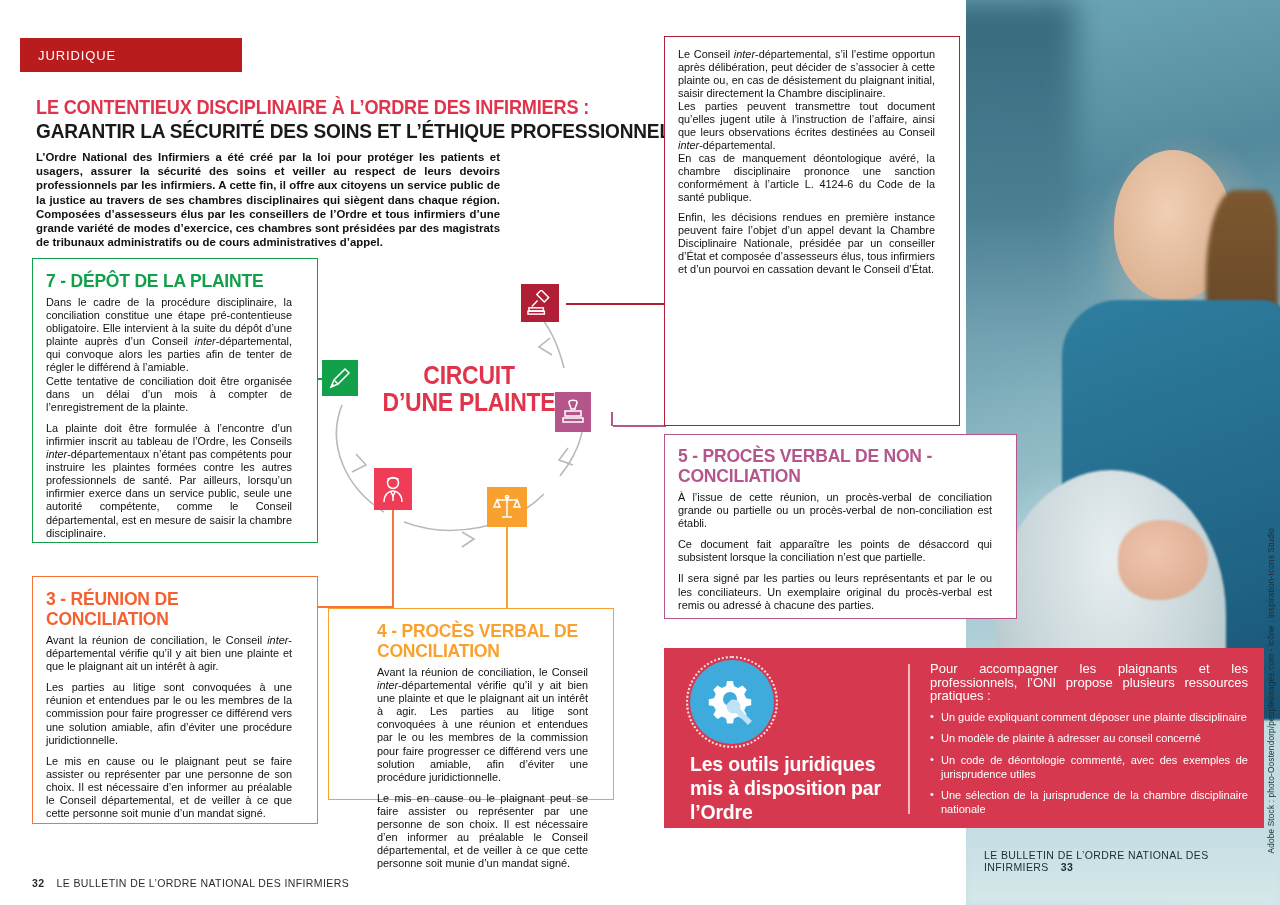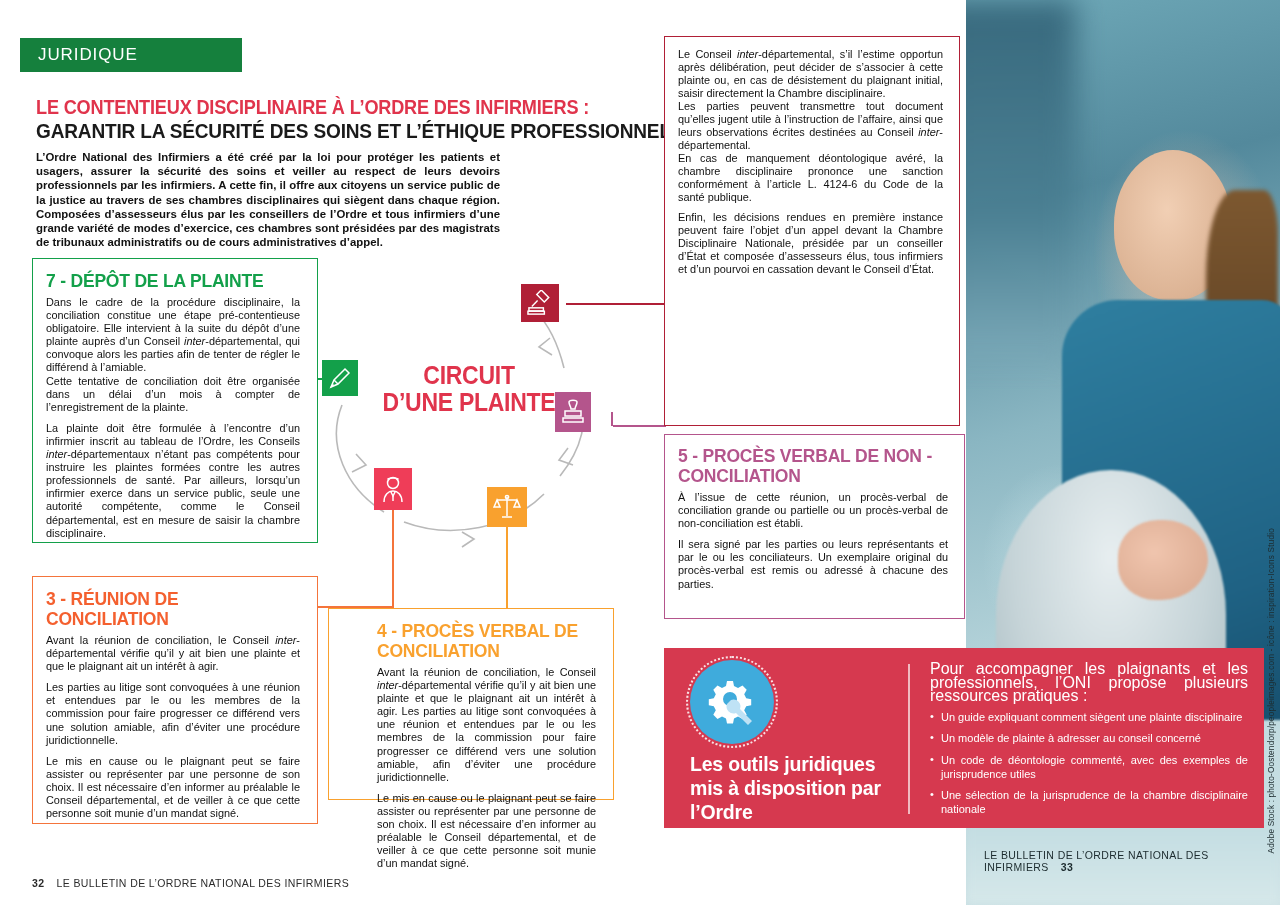--- a/index.html
+++ b/index.html
@@ -8,22 +8,22 @@
     background:#ffffff;
     font-family:"Liberation Sans", sans-serif;
     overflow:hidden;
     position:relative;
   }
   .page{position:absolute;inset:0;}
 
   
   .rubric{
     position:absolute;left:20px;top:38px;width:222px;height:34px;
-    background:#15803d;color:#fff;
-    font-size:17px;letter-spacing:.9px;
+    background:#b91c1c;color:#fff;
+    font-size:13px;letter-spacing:.9px;
     display:flex;align-items:center;padding-left:18px;
     box-sizing:border-box;
   }
   .headline{position:absolute;left:36px;top:96px;width:620px;}
   .headline .l1{
     color:#e0344c;font-size:19.5px;font-weight:bold;
     letter-spacing:-.2px;line-height:23px;
     transform:scaleX(.93);transform-origin:left center;white-space:nowrap;
   }
   .headline .l2{
@@ -33,34 +33,34 @@
   }
   .chapo{
     position:absolute;left:36px;top:150px;width:464px;
     font-size:11.4px;font-weight:bold;line-height:14.2px;
     color:#111;text-align:justify;
   }
 
   
   .box{position:absolute;box-sizing:border-box;background:#fff;}
   .box h3{margin:0 0 5px 0;font-size:17.5px;line-height:20px;font-weight:bold;letter-spacing:-.2px;}
-  .box p{margin:0 4px 8px 0;font-size:10.9px;line-height:13.1px;color:#111;text-align:justify;}
+  .box p{margin:0 12px 8px 0;font-size:10.9px;line-height:13.1px;color:#111;text-align:justify;}
   .box p:last-child{margin-bottom:0;}
   .box .inner{padding:12px 13px 11px 13px;}
   em{font-style:italic;}
 
   #box1{left:32px;top:258px;width:286px;height:285px;border:1.6px solid #13a04a;}
   #box1 h3{color:#13a04a;}
   #box3{left:32px;top:576px;width:286px;height:248px;border:1.6px solid #f4743b;}
   #box3 h3{color:#f4602f;}
   #box4{left:328px;top:608px;width:286px;height:192px;border:1.6px solid #f9a12e;padding-left:35px;}
   #box4 h3{color:#f9a12e;}
   #box6{left:664px;top:36px;width:296px;height:390px;border:1.6px solid #b01f36;}
   #box6 h3{color:#c0203c;}
-  #box5{left:664px;top:434px;width:301px;height:185px;border:1.6px solid #b4558c;}
+  #box5{left:664px;top:434px;width:353px;height:185px;border:1.6px solid #b4558c;}
   #box5 h3{color:#b4558c;}
 
   #box6 .inner{padding:11px 12px 10px 13px;}
   #box6 p{margin-bottom:7px;line-height:13px;}
   #box5 .inner{padding:11px 12px 10px 13px;}
 
   
   .circuit{position:absolute;left:312px;top:270px;width:310px;height:290px;}
   .circuit svg{position:absolute;left:0;top:0;}
   .circuit .ctitle{
@@ -120,21 +120,21 @@
   .tools .left{position:absolute;left:0;top:0;width:230px;height:100%;}
   .gear-badge{position:absolute;left:26px;top:12px;width:84px;height:84px;border-radius:50%;
     background:#3fabdc;display:flex;align-items:center;justify-content:center;}
   .gear-badge::before{content:"";position:absolute;inset:-4px;border-radius:50%;
     border:2px dotted rgba(255,255,255,.85);}
   .tools .ttitle{position:absolute;left:26px;top:104px;width:210px;
     color:#fff;font-weight:bold;font-size:20.5px;line-height:24px;letter-spacing:-.2px;
     transform:scaleX(.95);transform-origin:left top;}
   .tools .divider{position:absolute;left:244px;top:16px;width:1.6px;height:150px;background:rgba(255,255,255,.65);}
   .tools .right{position:absolute;left:266px;top:14px;width:318px;color:#fff;}
-  .tools .lead{font-size:16px;line-height:13.6px;margin:0 0 8px 0;text-align:justify;}
+  .tools .lead{font-size:13px;line-height:13.6px;margin:0 0 8px 0;text-align:justify;}
   .tools ul{margin:0;padding:0;list-style:none;}
   .tools li{font-size:11px;line-height:13.6px;margin-bottom:8px;padding-left:11px;position:relative;text-align:justify;}
   .tools li::before{content:"•";position:absolute;left:0;top:-1px;}
 
   
   .footer-left{position:absolute;left:32px;bottom:16px;font-size:10.5px;color:#2b2b2b;letter-spacing:.4px;}
   .footer-left .pnum{font-weight:bold;margin-right:12px;}
   .footer-right{position:absolute;left:984px;bottom:32px;font-size:10.5px;color:#1c2b2e;letter-spacing:.4px;}
   .footer-right .pnum{font-weight:bold;margin-left:12px;}
 </style>
@@ -263,20 +263,21 @@
       <h3>4 - PROCÈS VERBAL DE CONCILIATION</h3>
       <p>Avant la réunion de conciliation, le Conseil <em>inter</em>-départemental vérifie qu’il y ait bien une plainte et que le plaignant ait un intérêt à agir. Les parties au litige sont convoquées à une réunion et entendues par le ou les membres de la commission pour faire progresser ce différend vers une solution amiable, afin d’éviter une procédure juridictionnelle.</p>
       <p>Le mis en cause ou le plaignant peut se faire assister ou représenter par une personne de son choix. Il est nécessaire d’en informer au préalable le Conseil départemental, et de veiller à ce que cette personne soit munie d’un mandat signé.</p>
     </div>
   </div>
 
   <div class="box" id="box5">
     <div class="inner">
       <h3>5 - PROCÈS VERBAL DE NON -CONCILIATION</h3>
       <p>À l’issue de cette réunion, un procès-verbal de conciliation grande ou partielle ou un procès-verbal de non-conciliation est établi.</p>
+      <p>Ce document fait apparaître les points de désaccord qui subsistent lorsque la conciliation n’est que partielle.</p>
       <p>Il sera signé par les parties ou leurs représentants et par le ou les conciliateurs. Un exemplaire original du procès-verbal est remis ou adressé à chacune des parties.</p>
     </div>
   </div>
 
   <div class="box" id="box6">
     <div class="inner">
       <p>Le Conseil <em>inter</em>-départemental, s’il l’estime opportun après délibération, peut décider de s’associer à cette plainte ou, en cas de désistement du plaignant initial, saisir directement la Chambre disciplinaire.<br>Les parties peuvent transmettre tout document qu’elles jugent utile à l’instruction de l’affaire, ainsi que leurs observations écrites destinées au Conseil <em>inter</em>-départemental.<br>En cas de manquement déontologique avéré, la chambre disciplinaire prononce une sanction conformément à l’article L. 4124-6 du Code de la santé publique.</p>
       <p>Enfin, les décisions rendues en première instance peuvent faire l’objet d’un appel devant la Chambre Disciplinaire Nationale, présidée par un conseiller d’État et composée d’assesseurs élus, tous infirmiers et d’un pourvoi en cassation devant le Conseil d’État.</p>
     </div>
   </div>
@@ -293,21 +294,21 @@
             <path d="M26 25 a7 7 0 0 1 9 9 l12 12 -4 4 -12-12 a7 7 0 0 1 -9 -9 z"></path>
           </g>
         </svg>
       </div>
       <div class="ttitle">Les outils juridiques mis à disposition par l’Ordre</div>
     </div>
     <div class="divider"></div>
     <div class="right">
       <p class="lead">Pour accompagner les plaignants et les professionnels, l’ONI propose plusieurs ressources pratiques :</p>
       <ul>
-        <li>Un guide expliquant comment siègent une plainte disciplinaire</li>
+        <li>Un guide expliquant comment déposer une plainte disciplinaire</li>
         <li>Un modèle de plainte à adresser au conseil concerné</li>
         <li>Un code de déontologie commenté, avec des exemples de jurisprudence utiles</li>
         <li>Une sélection de la jurisprudence de la chambre disciplinaire nationale</li>
       </ul>
     </div>
   </div>
 
   <div class="footer-left">
     <span class="pnum">32</span><span>LE BULLETIN DE L’ORDRE NATIONAL DES INFIRMIERS</span>
   </div>

